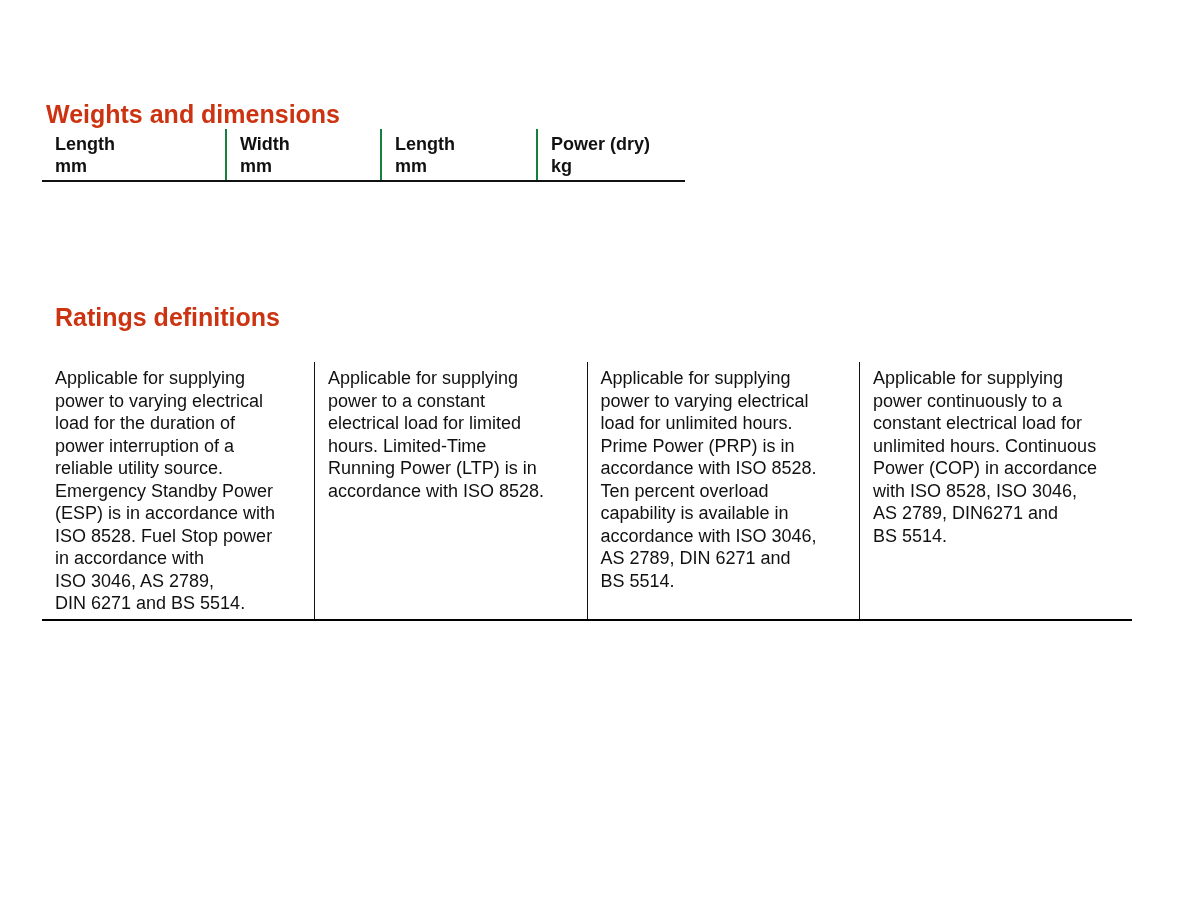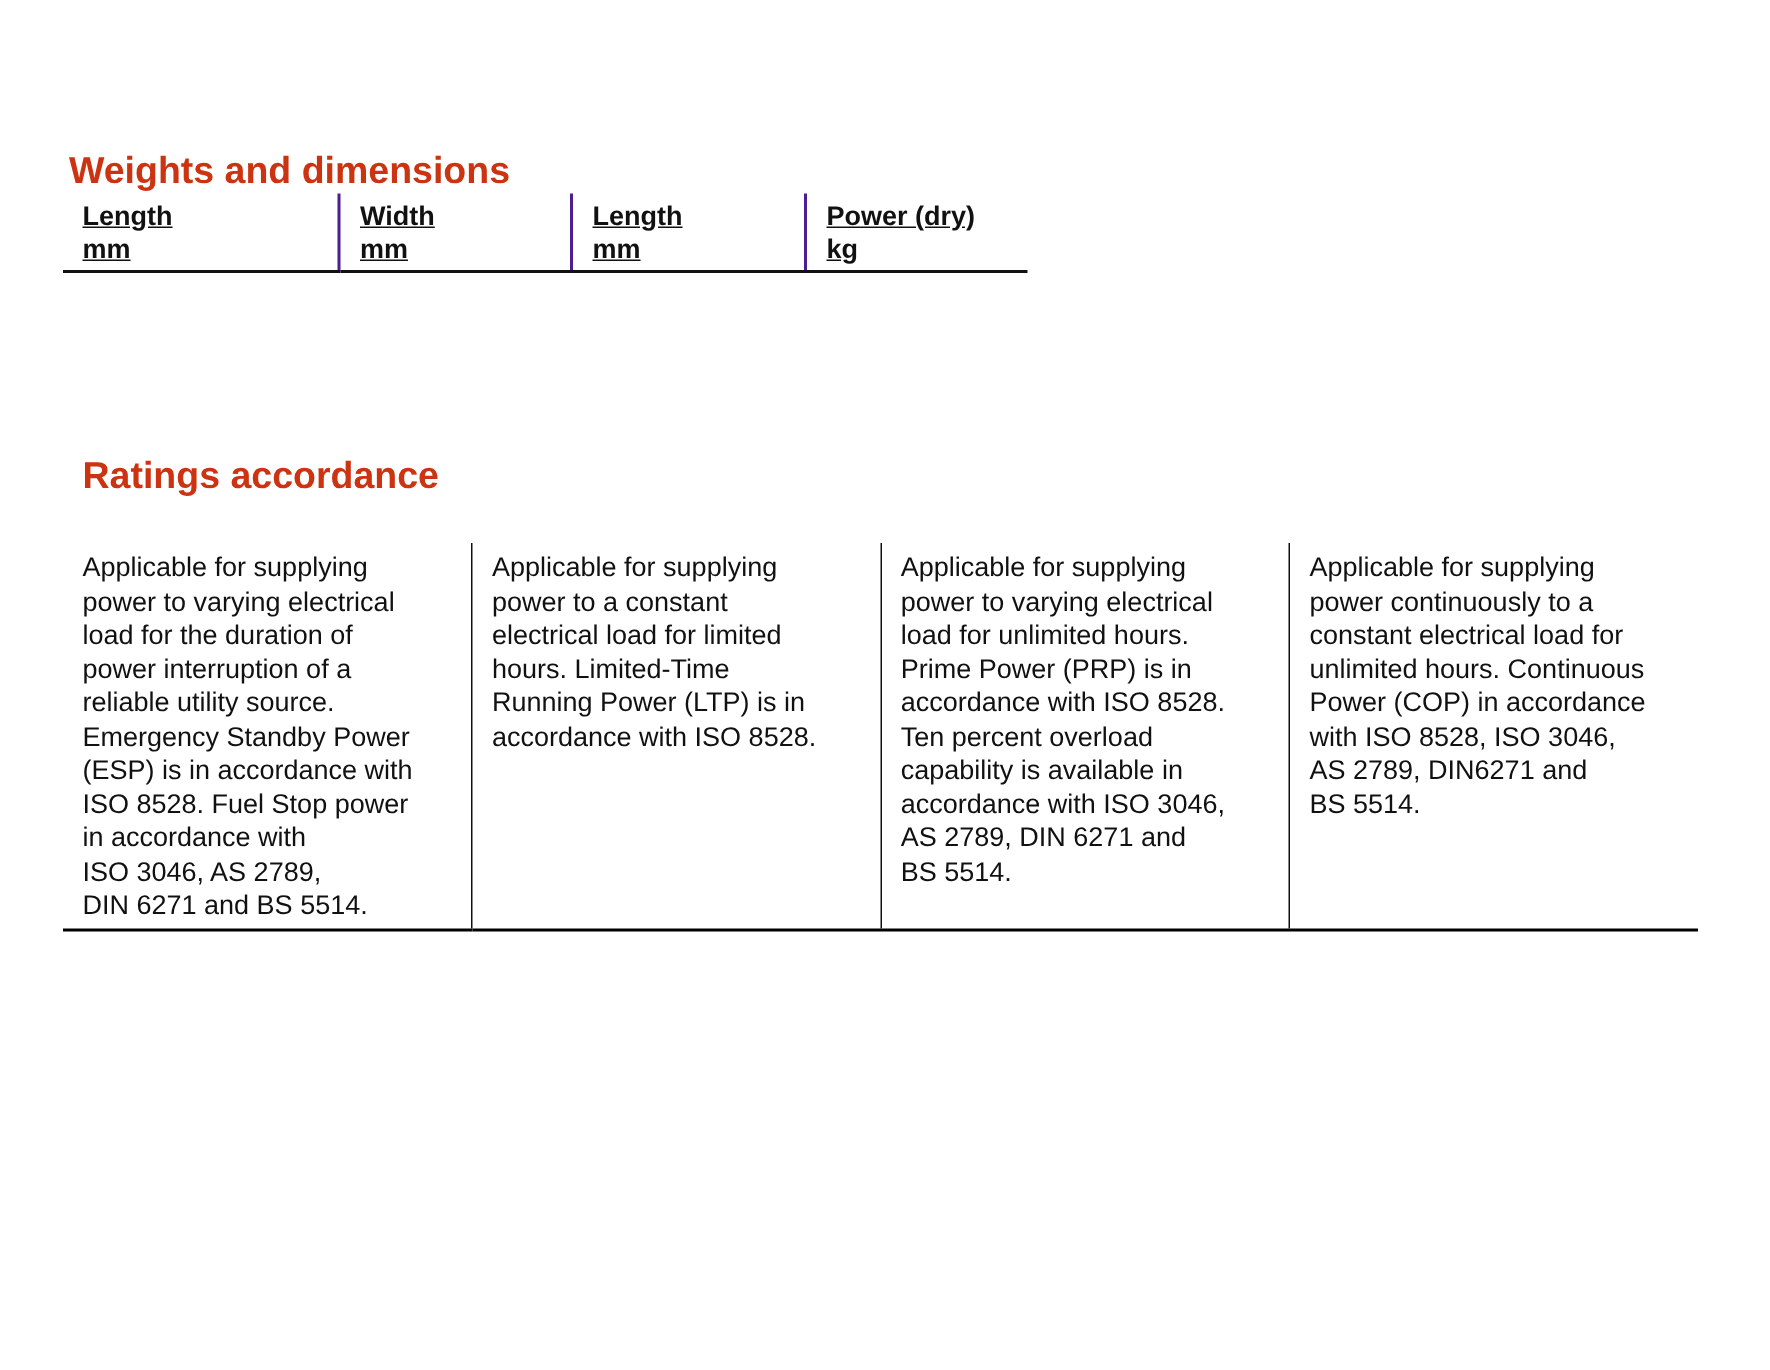--- a/index.html
+++ b/index.html
@@ -2,23 +2,23 @@
 <html><head>
 <meta charset="utf-8">
 <style>
   html, body { margin:0; padding:0; background:#ffffff; }
   body { width:1180px; height:913px; position:relative; overflow:hidden; font-family:"Liberation Sans", sans-serif; color:#111; }
   .h { position:absolute; color:#cc3311; font-weight:bold; font-size:25px; margin:0; }
   table { position:absolute; border-collapse:collapse; font-size:18px; }
   th { text-align:left; font-weight:bold; vertical-align:top; }
   td { vertical-align:top; }
   #wd { left:42px; top:129px; width:643px; }
-  #wd th { padding:4px 13px 3px 13px; line-height:22px; border-bottom:2px solid #111;text-decoration:underline; }
+  #wd th { padding:4px 13px 3px 13px; line-height:22px; border-bottom:2px solid #111; }
   #wd td { padding:5px 13px 3px 13px; line-height:22px; border-bottom:2px solid #111; }
-  #wd th + th, #wd td + td { border-left:2px solid #4c1d95;margin-top:28px; }
+  #wd th + th, #wd td + td { border-left:2px solid #15803d;margin-top:28px; }
   #wd th:first-child, #wd td:first-child { padding-left:13px; }
   #rd { left:42px; top:362px; width:1090px; table-layout:fixed; }
   #rd th { padding:5px 13px 7px 13px; line-height:22.5px; border-bottom:1.5px solid #111; }
   #rd td { padding:5px 13px 4px 13px; line-height:22.5px; border-bottom:2px solid #000000; }
   #rd th + th, #rd td + td { border-left:1.5px solid #111; }
   .txt { white-space:pre-line; }
 </style>
 </head>
 <body>
 
@@ -27,21 +27,21 @@
   <tbody>
       <tr>
     <th style="width:157px"><span>Length</span><br><span>mm</span></th>
     <th style="width:127px"><span>Width</span><br><span>mm</span></th>
     <th style="width:128px"><span>Length</span><br><span>mm</span></th>
     <th><span>Power (dry)</span><br><span>kg</span></th>
   </tr>
 </tbody>
   </table>
 
-<h2 class="h" style="left:55px; top:303px;">Ratings accordance</h2>
+<h2 class="h" style="left:55px; top:303px;">Ratings definitions</h2>
 <table id="rd">
   <tbody>
   <tr>
     <td class="txt">Applicable for supplying
 power to varying electrical
 load for the duration of
 power interruption of a
 reliable utility source.
 Emergency Standby Power
 (ESP) is in accordance with

